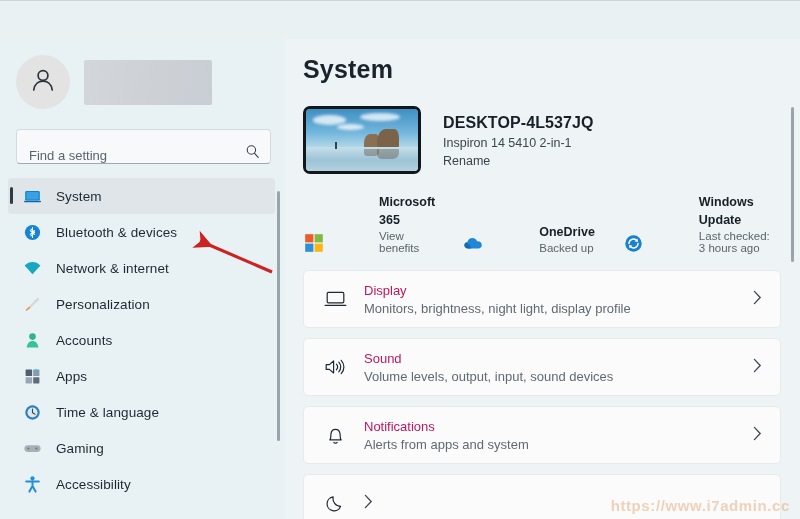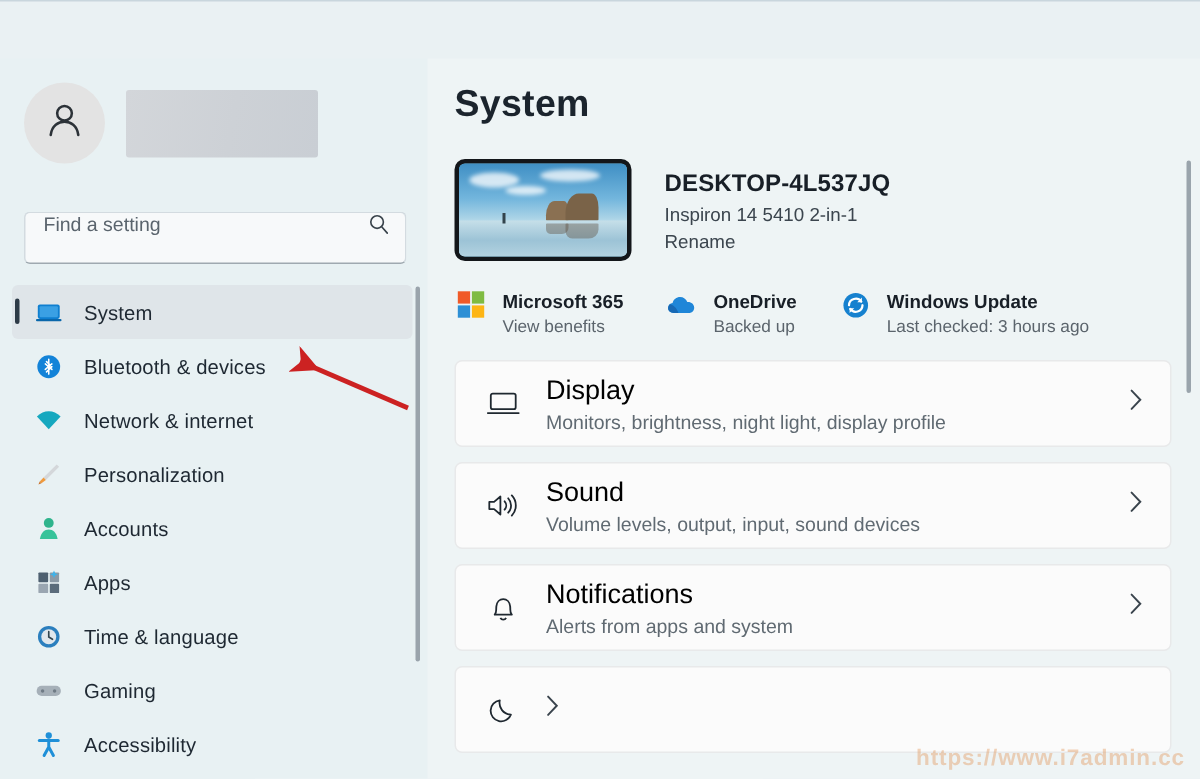--- a/index.html
+++ b/index.html
@@ -96,28 +96,28 @@
     flex: none;
   }
   .redacted-name {
     width: 128px;
     height: 45px;
     margin-left: 14px;
     border-radius: 2px;
     background: linear-gradient(100deg, #d3d6da 0%, #cdd1d6 55%, #c9ced4 100%);
   }
   .search-wrap {
-    margin: 32px 14px 0 16px;
+    margin: 20px 14px 0 16px;
     height: 33px;
     background: #f7f9fa;
     border: 1px solid #d3dbe0;
     border-bottom: 1px solid #9fa9b0;
     border-radius: 4px;
     display: flex;
-    align-items: flex-start;
+    align-items: flex-end;
     padding: 0 10px 0 12px;
   }
   .search-input {
     flex: 1;
     border: none;
     outline: none;
     background: transparent;
     font-family: "Liberation Sans", sans-serif;
     font-size: 13px;
     color: #2b3440;
@@ -256,22 +256,23 @@
     font-size: 12.5px;
     color: #3b454e;
   }
 
   .quicklinks {
     display: flex;
     margin: 18px 0 0 18px;
   }
   .ql {
     display: flex;
-    align-items: flex-start;
+    align-items: flex-end;
     margin-right: 28px;
+    gap: 44px;
   }
   .ql-icon {
     width: 22px; height: 22px;
     margin-right: 10px;
     flex: none;
     display: flex;
     align-items: center;
     justify-content: center;
   }
   .ql-title {
@@ -302,22 +303,22 @@
     width: 26px; height: 26px;
     margin-right: 16px;
     flex: none;
     display: flex;
     align-items: center;
     justify-content: center;
     color: #1f2830;
   }
   .card-text { flex: 1; }
   .card-title {
-    font-size: 18px;
-    color: #000000;
+    font-size: 13px;
+    color: #be185d;
   }
   .card-sub {
     font-size: 13px;
     color: #606a72;
     margin-top: 3px;
   }
   .card-chevron {
     margin-right: 18px;
     color: #3a444d;
   }

